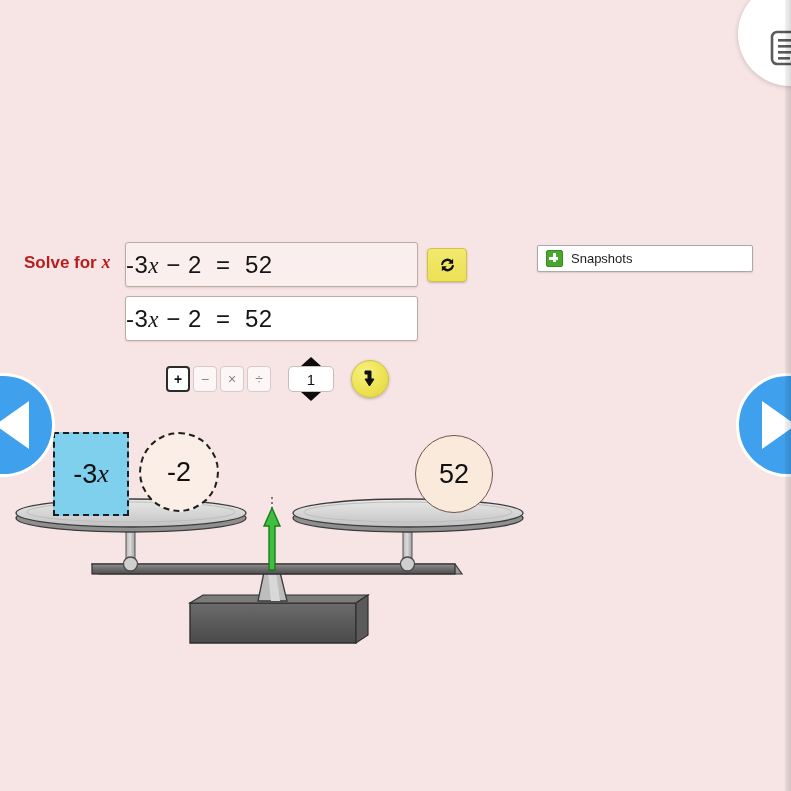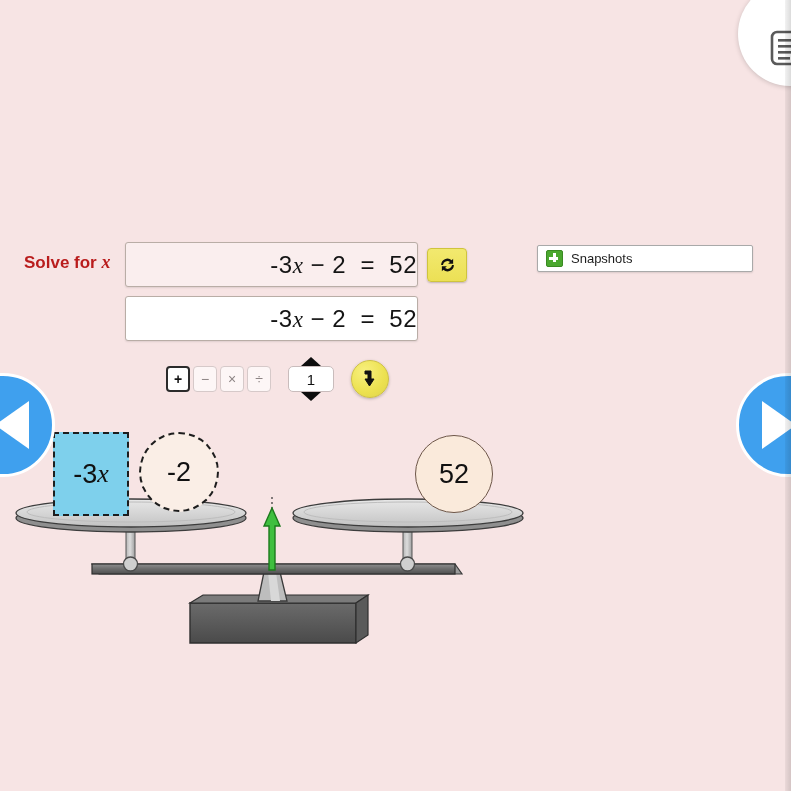--- a/index.html
+++ b/index.html
@@ -90,21 +90,21 @@
   }
   .solve-label .it { font-style: italic; font-family: "Liberation Serif", serif; font-size: 18px; }
 
   .eq-box {
     position: absolute;
     box-sizing: border-box;
     border: 1px solid #b9ada6;
     border-radius: 3px;
     display: flex;
     align-items: center;
-    justify-content: flex-end;
+    justify-content: flex-start;
     font-size: 24px;
     color: #141414;
     letter-spacing: 0.5px;
     box-shadow: 0 1px 2px rgba(0,0,0,0.10);
   }
   .eq-box.original {
     left: 125px; top: 242px; width: 293px; height: 45px;
     background: #faeeee;
   }
   .eq-box.working {

